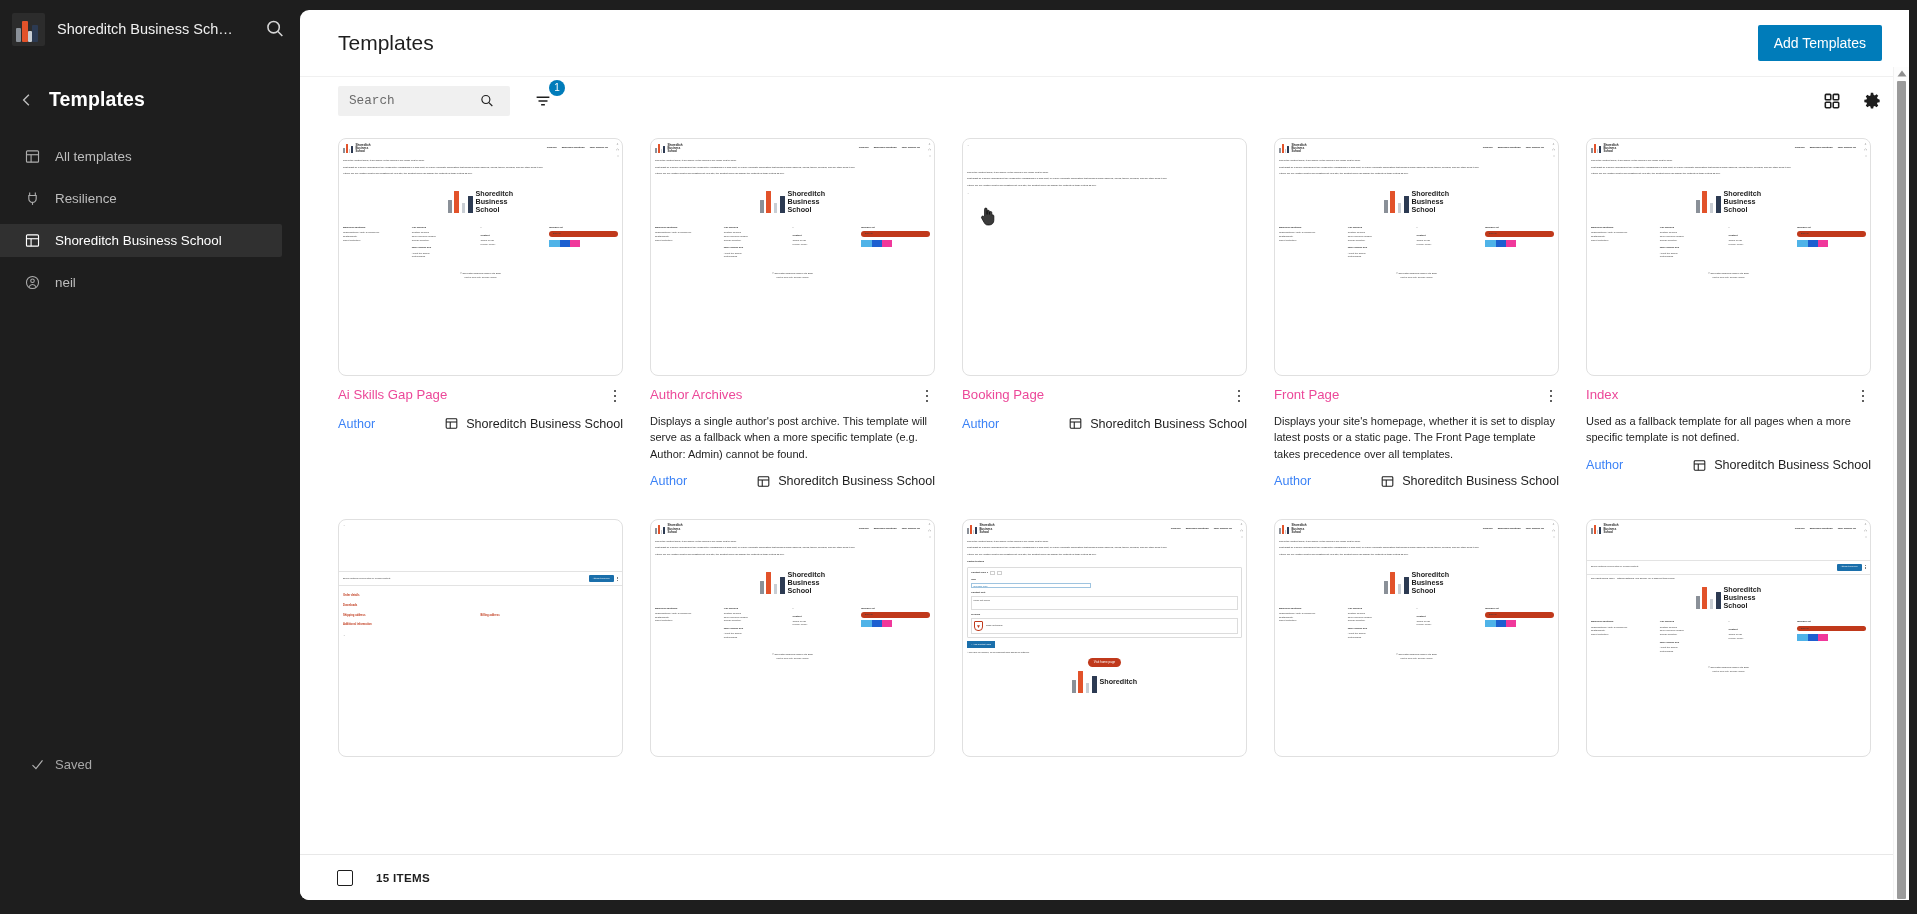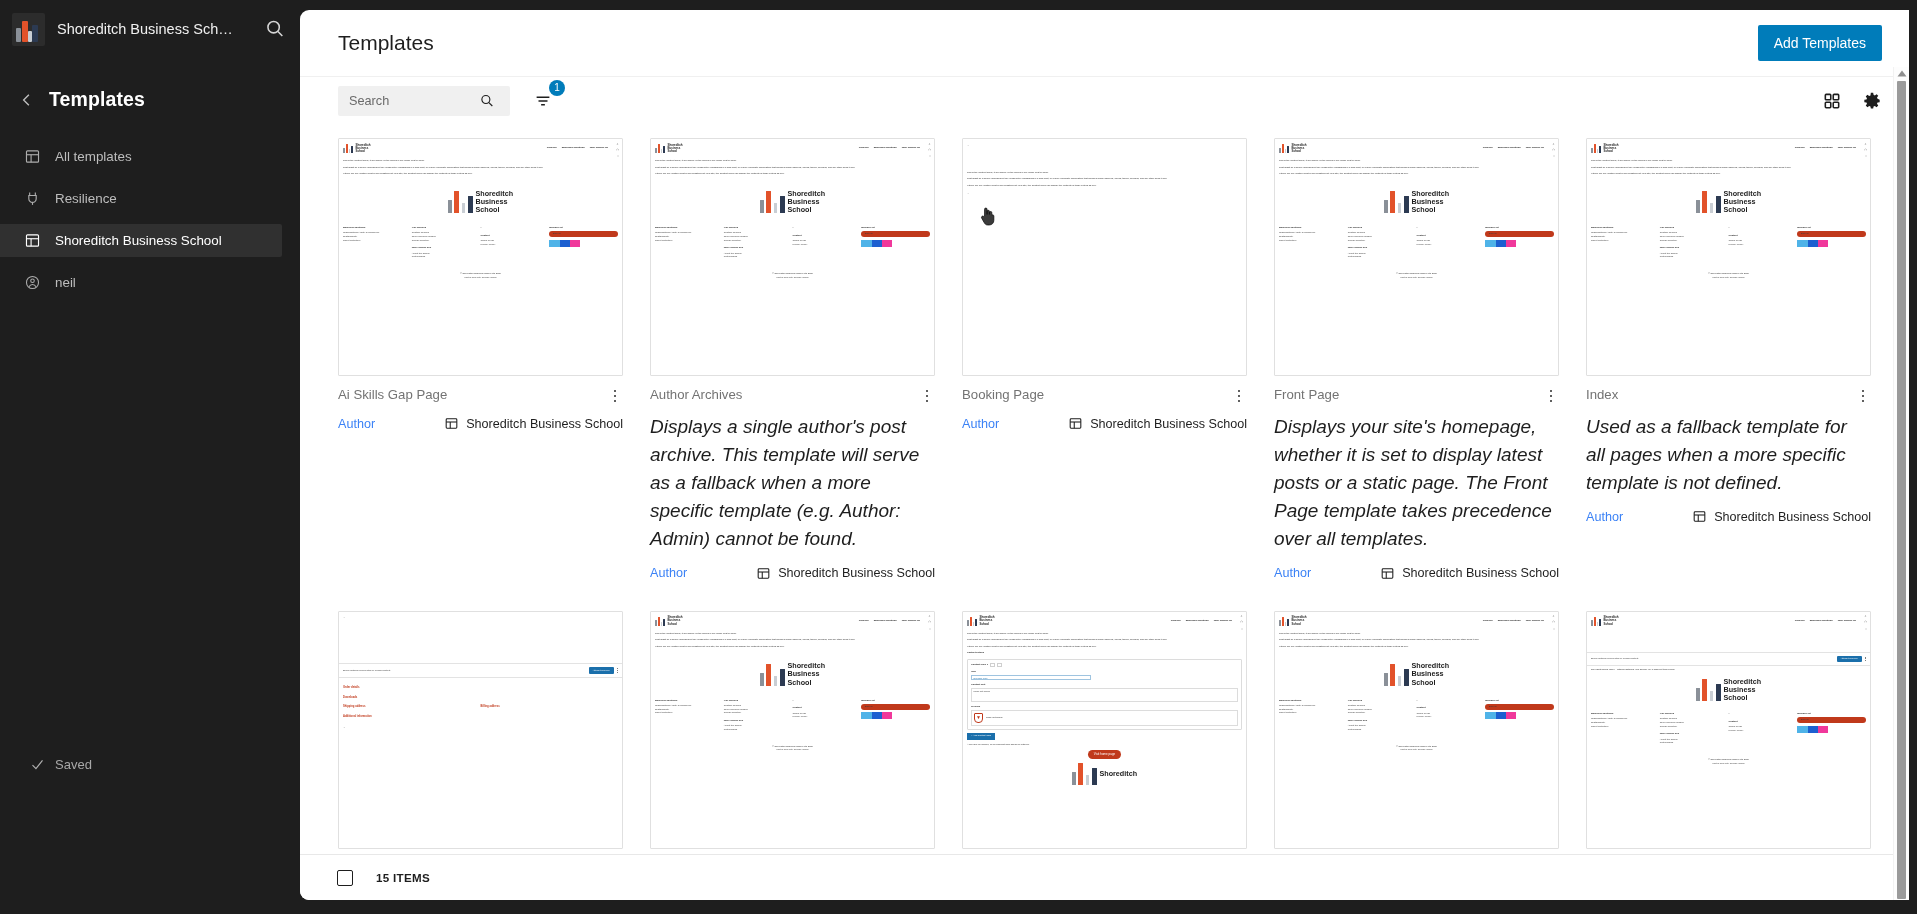--- a/index.html
+++ b/index.html
@@ -102,21 +102,21 @@
     flex: 0 0 48px; height: 48px;
     border-top: 1px solid #f0f0f0;
     display: flex; align-items: center; justify-content: space-between;
     padding: 0 26px 0 38px;
   }
   .tb-left { display: flex; align-items: center; gap: 20px; }
   .search-box {
     width: 172px; height: 30px;
     background: #f0f0f0; border-radius: 2px;
     display: flex; align-items: center;
-    padding: 0 15px 0 11px; gap: 0;
+    padding: 0 15px 0 11px; gap: 0; font-family: Liberation Mono, monospace;
   }
   .search-box input {
     flex: 1; border: none; background: transparent; outline: none;
     font-size: 12.7px; font-family: inherit; color: #1e1e1e; min-width: 0;
   }
   .search-box input::placeholder { color: #6a6a6a; }
   .search-box .s-ico { width: 16px; height: 16px; flex:0 0 16px; cursor: pointer; }
   .filter-wrap { position: relative; cursor: pointer; padding: 4px; }
   .filter-wrap svg { width: 18px; height: 18px; display: block; }
   .badge {
@@ -135,35 +135,35 @@
     padding: 14px 38px 0 38px;
   }
   .grid {
     display: grid;
     grid-template-columns: repeat(5, 1fr);
     column-gap: 27px; row-gap: 30px;
   }
   .card { cursor: pointer; }
   .thumb {
     width: 100%; height: 238px;
-    border: 1px solid #e0e0e0; border-radius: 1px;
+    border: 1px solid #e0e0e0; border-radius: 8px;
     background: #fff; position: relative; overflow: hidden;
   }
   .card-meta { padding-top: 10px; }
   .card-titlerow {
     display: flex; align-items: flex-start; justify-content: space-between; gap: 6px;
   }
-  .card-title { font-size: 13.2px; color: #737373; line-height: 1.3; }
+  .card-title { font-size: 13.2px; color: #ec4899; line-height: 1.3; }
   .kebab {
     width: 16px; height: 18px; flex: 0 0 16px; cursor: pointer;
     display: flex; flex-direction: column; align-items: center;
     justify-content: center; gap: 2.5px; padding-top: 2px;
   }
   .kebab i { width: 2.5px; height: 2.5px; border-radius: 50%; background: #2b2b2b; display: block; }
-  .card-desc { font-size: 19px; color: #1e1e1e; line-height: 1.48; margin-top: 9px; font-style: italic; }
+  .card-desc { font-size: 11px; color: #1e1e1e; line-height: 1.48; margin-top: 9px; }
   .card-author {
     margin-top: 12px; display: flex; align-items: center; gap: 7px;
     font-size: 12.6px;
   }
   .ca-label { color: #3b82f6; flex: 0 0 auto; }
   .ca-spacer { flex: 1; }
   .ca-ico { width: 15px; height: 15px; flex: 0 0 15px; }
   .ca-val { color: #1e1e1e; }
 
   

